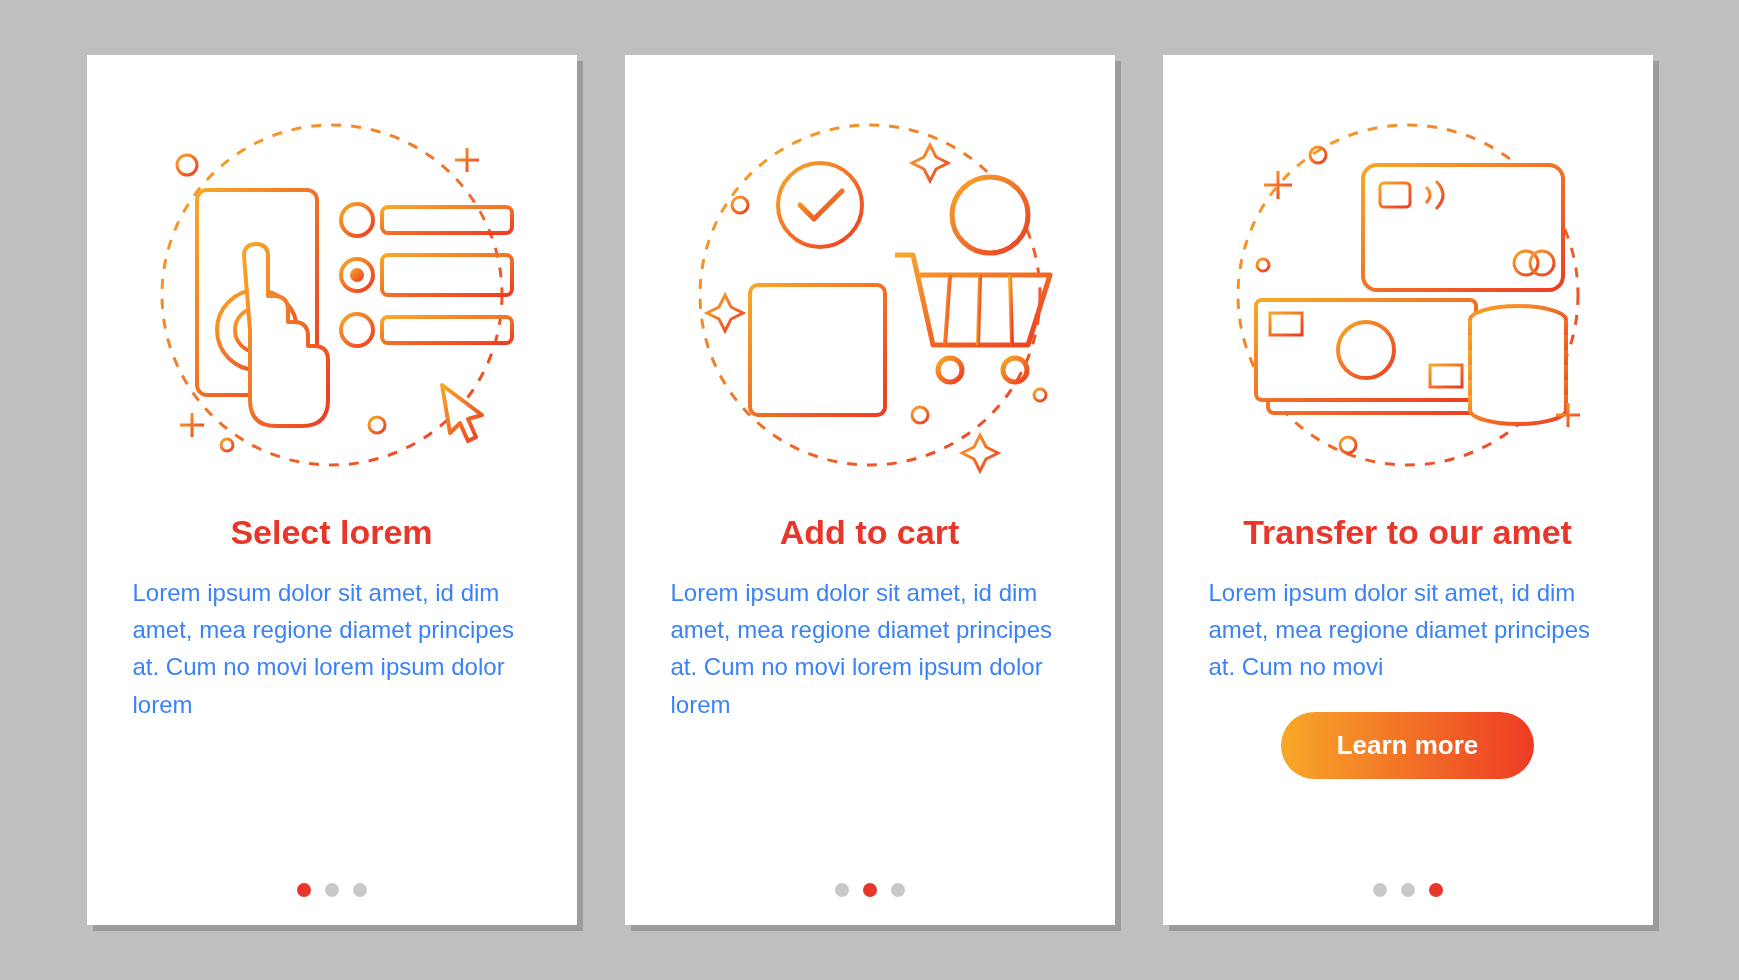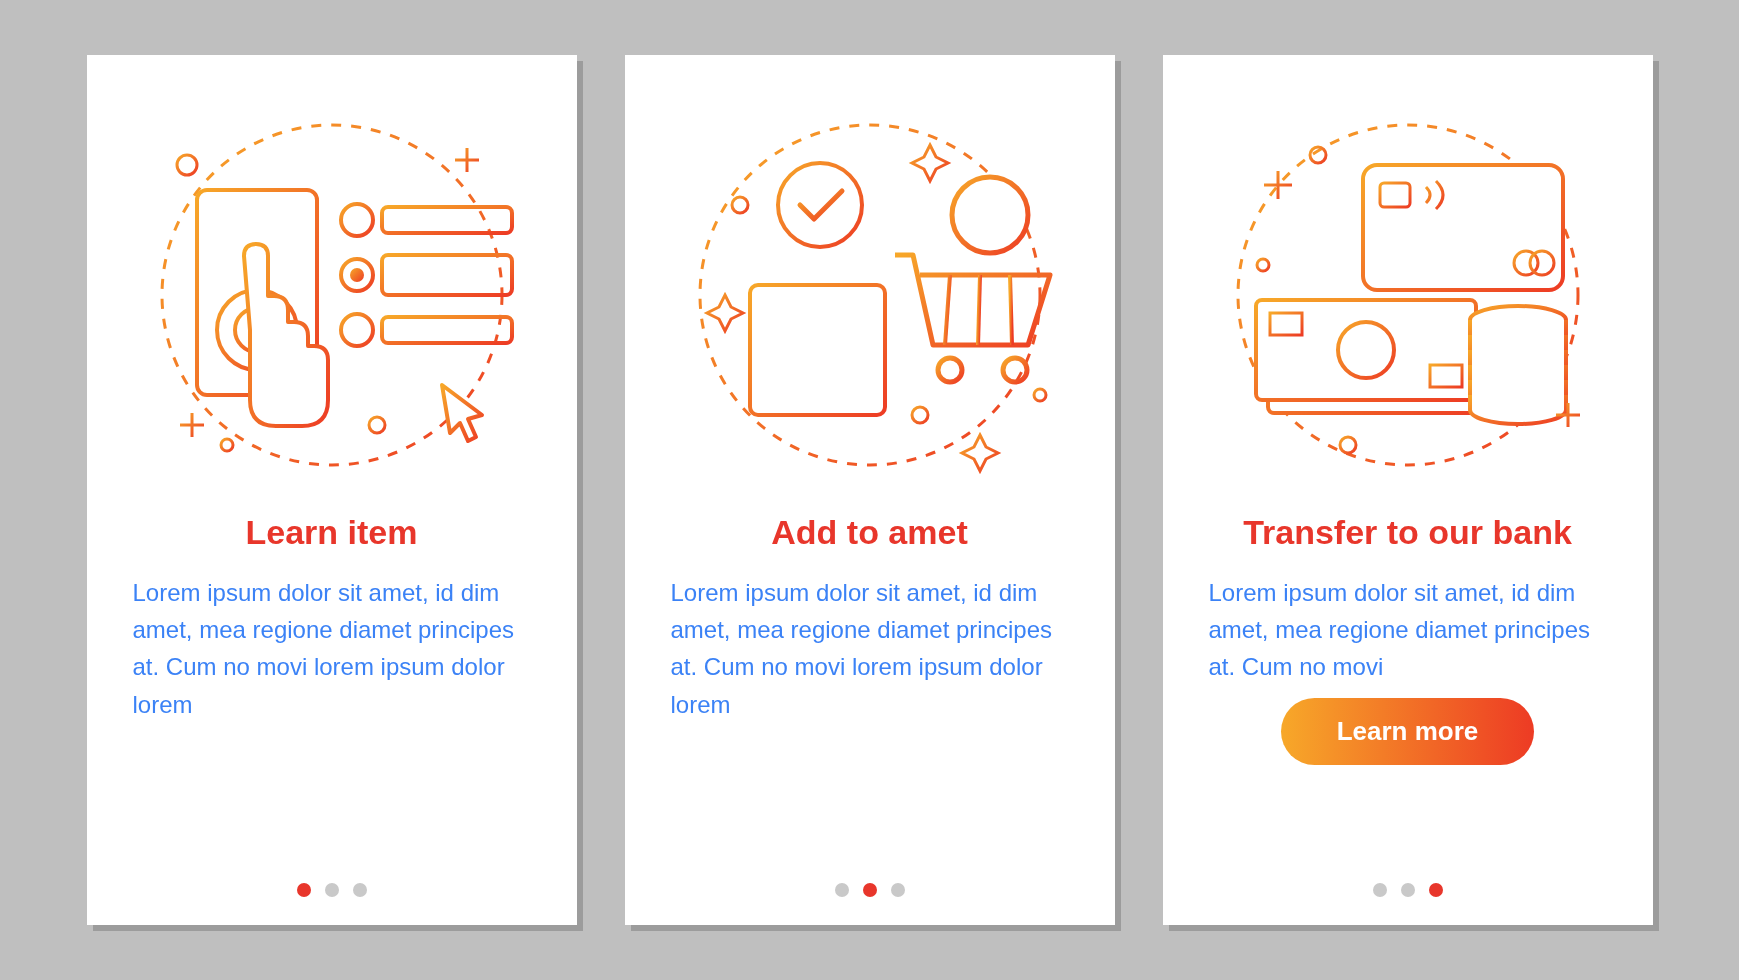--- a/index.html
+++ b/index.html
@@ -39,21 +39,21 @@
   }
   .body {
     font-size: 24px;
     color: #3b82f6;
     line-height: 1.55;
     text-align: left;
     width: 100%;
   }
   .card3 .body { font-size: 24px; }
   .cta {
-    margin-top: 12px;
+    margin-top: 26px;
     background: linear-gradient(90deg,#f7a829 0%, #ed3b24 100%);
     color: #fff;
     font-size: 26px;
     font-weight: 600;
     border: none;
     border-radius: 999px;
     padding: 18px 56px;
     cursor: pointer;
     align-self: center;
   }
@@ -103,21 +103,21 @@
     <rect x="250" y="222" width="130" height="26" rx="6" fill="none" stroke="url(#g1)" stroke-width="4"></rect>
 
     <path d="M310 290 l40 30 l-14 4 l8 18 l-8 4 l-8 -18 l-10 10 z" fill="#fff" stroke="url(#g1)" stroke-width="4" stroke-linejoin="round"></path>
 
     <path d="M335 65 l0 -12 M335 65 l0 12 M335 65 l-12 0 M335 65 l12 0" stroke="url(#g1)" stroke-width="3"></path>
     <path d="M60 330 l0 -12 M60 330 l0 12 M60 330 l-12 0 M60 330 l12 0" stroke="url(#g1)" stroke-width="3"></path>
     <circle cx="55" cy="70" r="10" fill="none" stroke="url(#g1)" stroke-width="3"></circle>
     <circle cx="95" cy="350" r="6" fill="none" stroke="url(#g1)" stroke-width="3"></circle>
     <circle cx="245" cy="330" r="8" fill="none" stroke="url(#g1)" stroke-width="3"></circle>
   </svg>
-  <h2 class="title">Learn item</h2>
+  <h2 class="title">Select lorem</h2>
   <p class="body">Lorem ipsum dolor sit amet, id dim amet, mea regione diamet principes at. Cum no movi lorem ipsum dolor lorem</p>
   <div class="dots">
     <span class="dot active"></span>
     <span class="dot"></span>
     <span class="dot"></span>
   </div>
 </div>
 
 <div class="card">
   <svg class="illus" viewBox="0 0 400 400">
@@ -151,21 +151,21 @@
     <line x1="320" y1="100" x2="320" y2="140" stroke="url(#g2)" stroke-width="6" stroke-linecap="round"></line>
     <line x1="300" y1="120" x2="340" y2="120" stroke="url(#g2)" stroke-width="6" stroke-linecap="round"></line>
 
     <path d="M260 50 l6 12 l12 6 l-12 6 l-6 12 l-6 -12 l-12 -6 l12 -6 z" fill="none" stroke="url(#g2)" stroke-width="3"></path>
     <path d="M55 200 l6 12 l12 6 l-12 6 l-6 12 l-6 -12 l-12 -6 l12 -6 z" fill="none" stroke="url(#g2)" stroke-width="3"></path>
     <path d="M310 340 l6 12 l12 6 l-12 6 l-6 12 l-6 -12 l-12 -6 l12 -6 z" fill="none" stroke="url(#g2)" stroke-width="3"></path>
     <circle cx="70" cy="110" r="8" fill="none" stroke="url(#g2)" stroke-width="3"></circle>
     <circle cx="250" cy="320" r="8" fill="none" stroke="url(#g2)" stroke-width="3"></circle>
     <circle cx="370" cy="300" r="6" fill="none" stroke="url(#g2)" stroke-width="3"></circle>
   </svg>
-  <h2 class="title">Add to amet</h2>
+  <h2 class="title">Add to cart</h2>
   <p class="body">Lorem ipsum dolor sit amet, id dim amet, mea regione diamet principes at. Cum no movi lorem ipsum dolor lorem</p>
   <div class="dots">
     <span class="dot"></span>
     <span class="dot active"></span>
     <span class="dot"></span>
   </div>
 </div>
 
 <div class="card card3">
   <svg class="illus" viewBox="0 0 400 400">
@@ -200,21 +200,21 @@
       <path d="M262 285 v15 a48 14 0 0 0 96 0 v-15"></path>
       <path d="M262 300 v15 a48 14 0 0 0 96 0 v-15"></path>
     </g>
 
     <path d="M70 90 l0 -14 M70 90 l0 14 M70 90 l-14 0 M70 90 l14 0" stroke="url(#g3)" stroke-width="3"></path>
     <path d="M360 320 l0 -12 M360 320 l0 12 M360 320 l-12 0 M360 320 l12 0" stroke="url(#g3)" stroke-width="3"></path>
     <circle cx="110" cy="60" r="8" fill="none" stroke="url(#g3)" stroke-width="3"></circle>
     <circle cx="55" cy="170" r="6" fill="none" stroke="url(#g3)" stroke-width="3"></circle>
     <circle cx="140" cy="350" r="8" fill="none" stroke="url(#g3)" stroke-width="3"></circle>
   </svg>
-  <h2 class="title">Transfer to our bank</h2>
+  <h2 class="title">Transfer to our amet</h2>
   <p class="body">Lorem ipsum dolor sit amet, id dim amet, mea regione diamet principes at. Cum no movi</p>
   <button class="cta">Learn more</button>
   <div class="dots">
     <span class="dot"></span>
     <span class="dot"></span>
     <span class="dot active"></span>
   </div>
 </div>
 
 </body></html>

